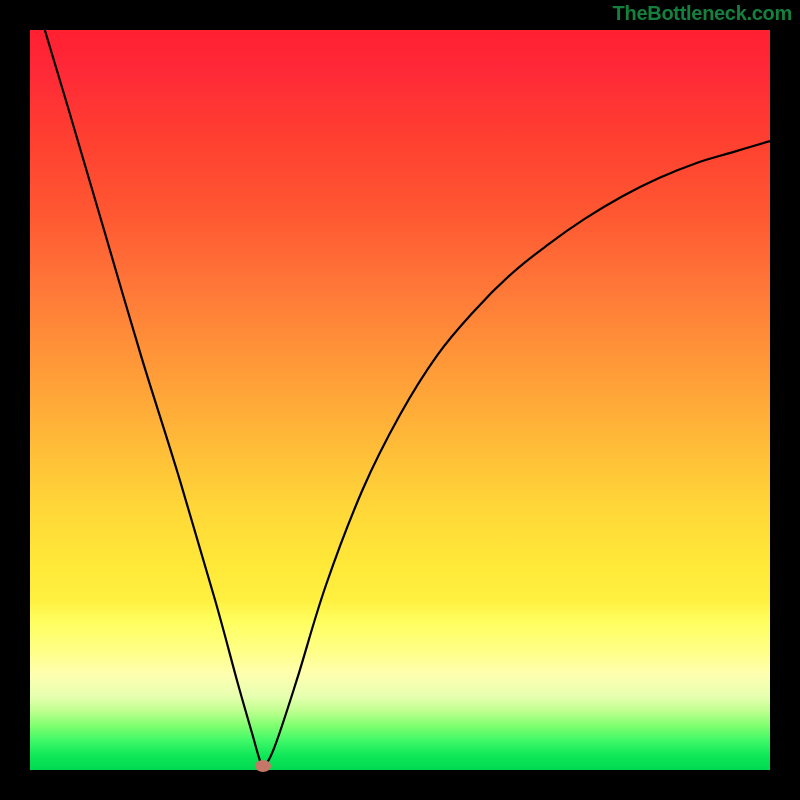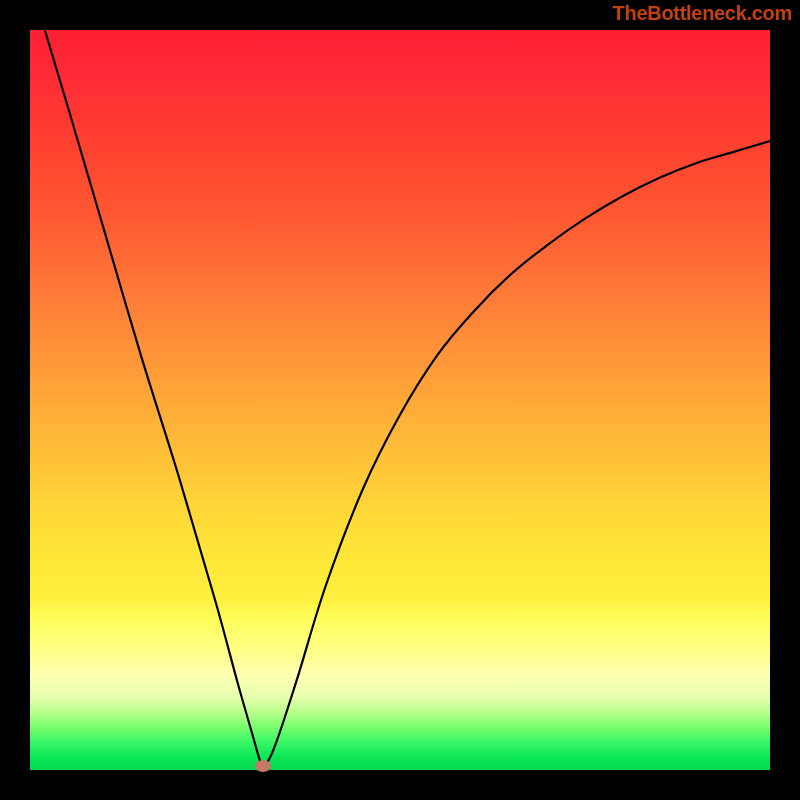--- a/index.html
+++ b/index.html
@@ -10,21 +10,21 @@
       position: relative;
       overflow: hidden;
     }
     .watermark {
       position: absolute;
       top: 2px;
       right: 8px;
       font-family: Arial, sans-serif;
       font-size: 20px;
       font-weight: bold;
-      color: #c2410c;
+      color: #15803d;
       z-index: 10;
       letter-spacing: -0.3px;
     }
     .chart-area {
       position: absolute;
       left: 30px;
       top: 30px;
       width: 740px;
       height: 740px;
     }

